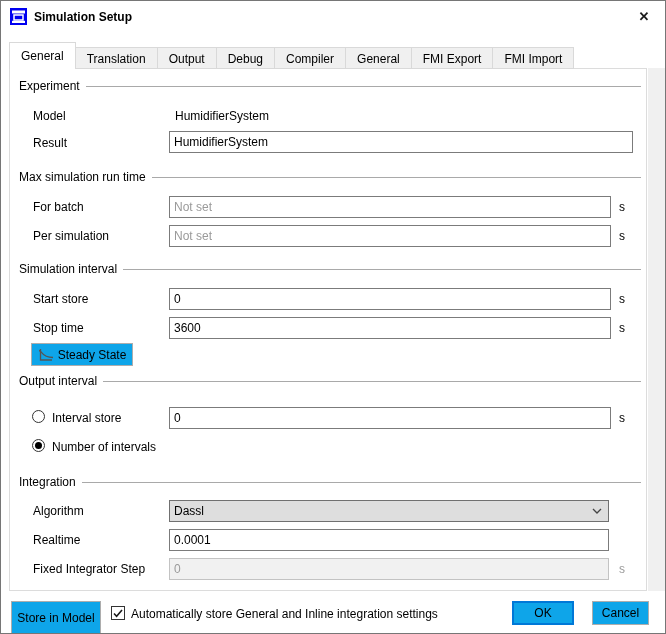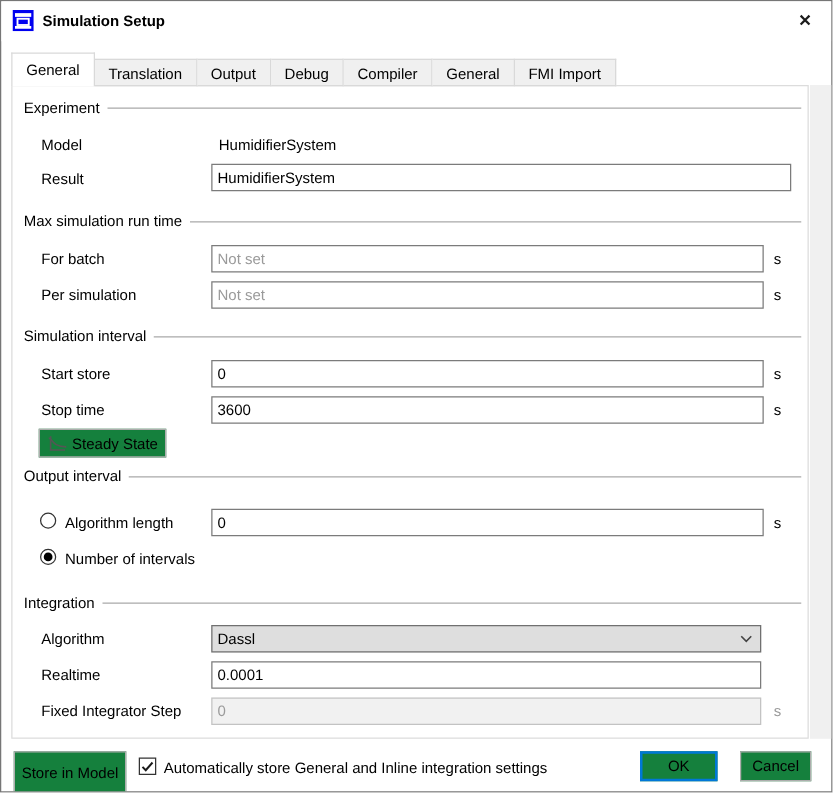--- a/index.html
+++ b/index.html
@@ -42,21 +42,21 @@
          box-sizing:border-box;background:#fff;}
   .radio.checked::after{content:"";position:absolute;left:2px;top:2px;width:7px;height:7px;
          border-radius:50%;background:#000;}
   .rlabel{position:absolute;left:51px;white-space:nowrap;}
   
   .combo{position:absolute;height:22px;box-sizing:border-box;border:1px solid #707070;background:#dedede;
          display:flex;align-items:center;padding:0 4px;}
   .combo .combo-text{flex:1;}
   .combo .chev{width:14px;height:14px;}
   
-  .btn{position:absolute;box-sizing:border-box;background:#15803d;border:1px solid #adadad;
+  .btn{position:absolute;box-sizing:border-box;background:#0ea5e9;border:1px solid #adadad;
        font-family:"Liberation Sans",sans-serif;font-size:12px;color:#000;display:flex;
        align-items:center;justify-content:center;padding:0;}
   .btn.default{border:2px solid #0078d7;justify-content:center;}
   .steady-icon{width:16px;height:14px;margin-right:4px;}
   
   .checkbox{position:absolute;width:14px;height:14px;border:1px solid #333;background:#fff;
             box-sizing:border-box;}
   .checkbox svg{position:absolute;left:0px;top:1px;width:12px;height:11px;}
 </style>
 </head>
@@ -77,20 +77,21 @@
     <span class="close-btn">✕</span>
   </div>
 
   <div class="tabbar">
     <div class="tab active">General</div>
     <div class="tab">Translation</div>
     <div class="tab">Output</div>
     <div class="tab">Debug</div>
     <div class="tab">Compiler</div>
     <div class="tab">General</div>
+    <div class="tab">FMI Export</div>
     <div class="tab">FMI Import</div>
   </div>
 
   <div class="frame"></div>
   <div class="right-strip"></div>
 
   <div class="content">
 
     <div class="group-hdr" style="top:78px">
       <span class="gtitle">Experiment</span>
@@ -131,21 +132,21 @@
         <path d="M1 2.5 C4 2.5 3.5 9.5 15 9.5" fill="none" stroke="#555" stroke-width="1.3"></path>
       </svg>
       <span>Steady State</span>
     </button>
 
     <div class="group-hdr" style="top:373px">
       <span class="gtitle">Output interval</span>
       <span class="hline"></span>
     </div>
     <span class="radio" style="top:409px"></span>
-    <span class="rlabel" style="top:410px">Algorithm length</span>
+    <span class="rlabel" style="top:410px">Interval store</span>
     <input class="tinput" style="left: 168px; top: 406px; width: 442px;" value="0">
     <span class="unit" style="top:410px">s</span>
 
     <span class="radio checked" style="top:438px"></span>
     <span class="rlabel" style="top:439px">Number of intervals</span>
 
     <div class="group-hdr" style="top:474px">
       <span class="gtitle">Integration</span>
       <span class="hline"></span>
     </div>

